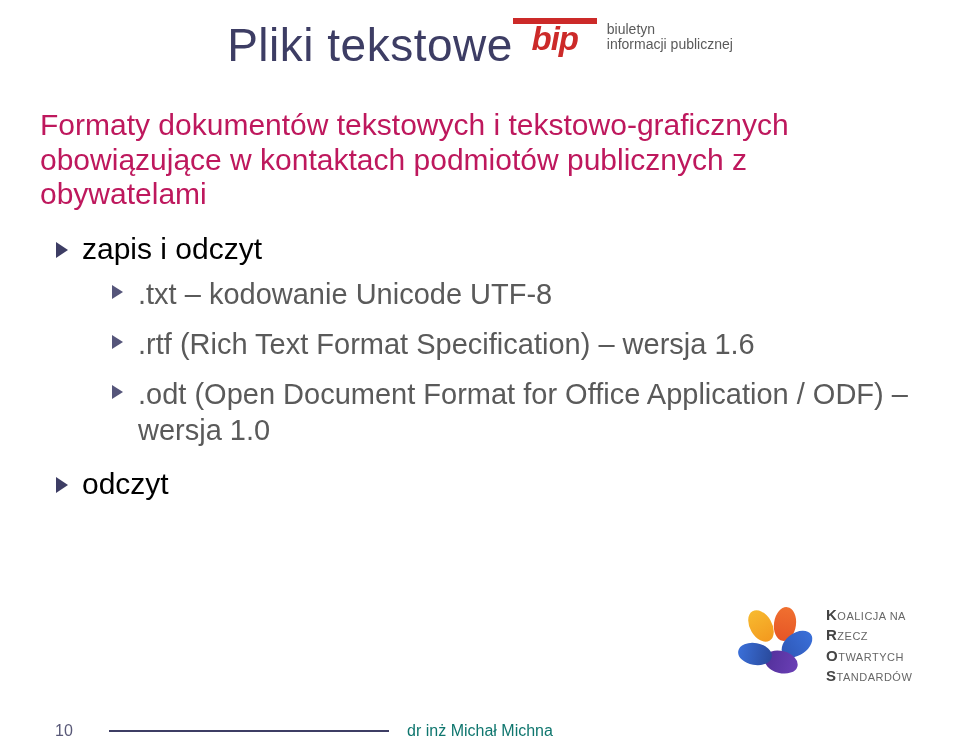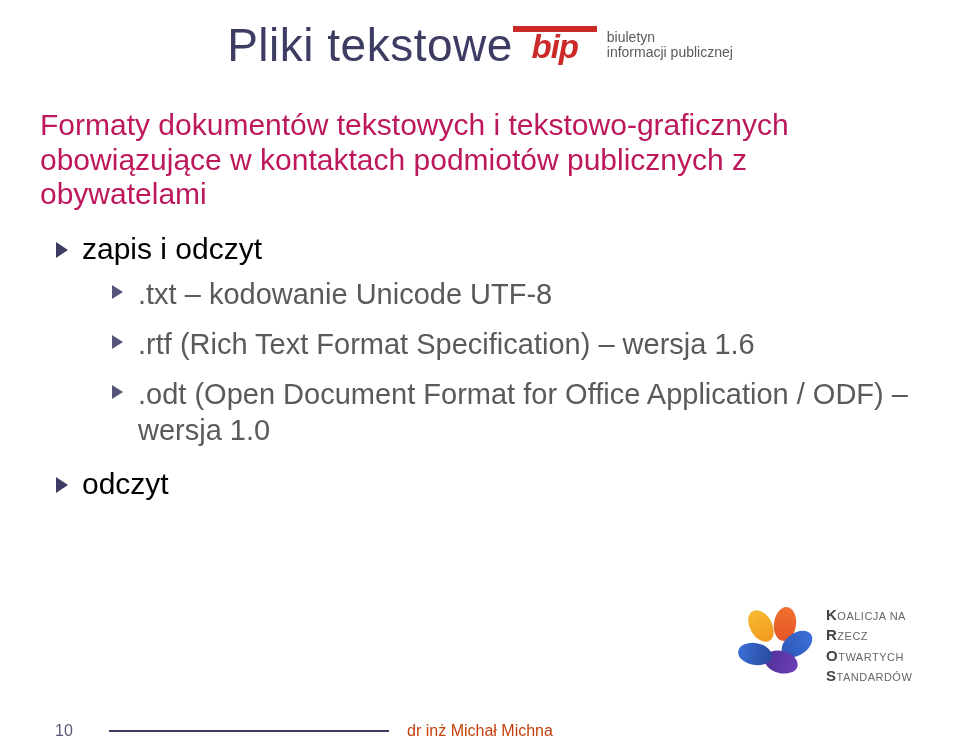--- a/index.html
+++ b/index.html
@@ -28,21 +28,21 @@
   h1 {
     margin: 0;
     font-weight: 400;
     font-size: 46px;
     color: #3d3d64;
     letter-spacing: 0.5px;
   }
   .bip-area {
     display: flex;
     align-items: center;
-    margin-top: 8px;
+    margin-top: 0;
   }
   .bip-mark {
     display: inline-flex;
     flex-direction: column;
     align-items: center;
     margin-right: 10px;
   }
   .bip-bar {
     width: 84px;
     height: 6px;
@@ -135,21 +135,21 @@
   .footer .rule {
     flex: 0 0 280px;
     height: 2px;
     background: #3d3d64;
     margin: 0 4px;
   }
   .footer .author {
     flex: 1;
     text-align: center;
     font-size: 16px;
-    color: #c2410c;
+    color: #0f766e;
     position: absolute;
     left: 0;
     width: 100%;
   }
   .koalicja {
     position: absolute;
     right: 30px;
     bottom: 48px;
     width: 190px;
     height: 95px;

